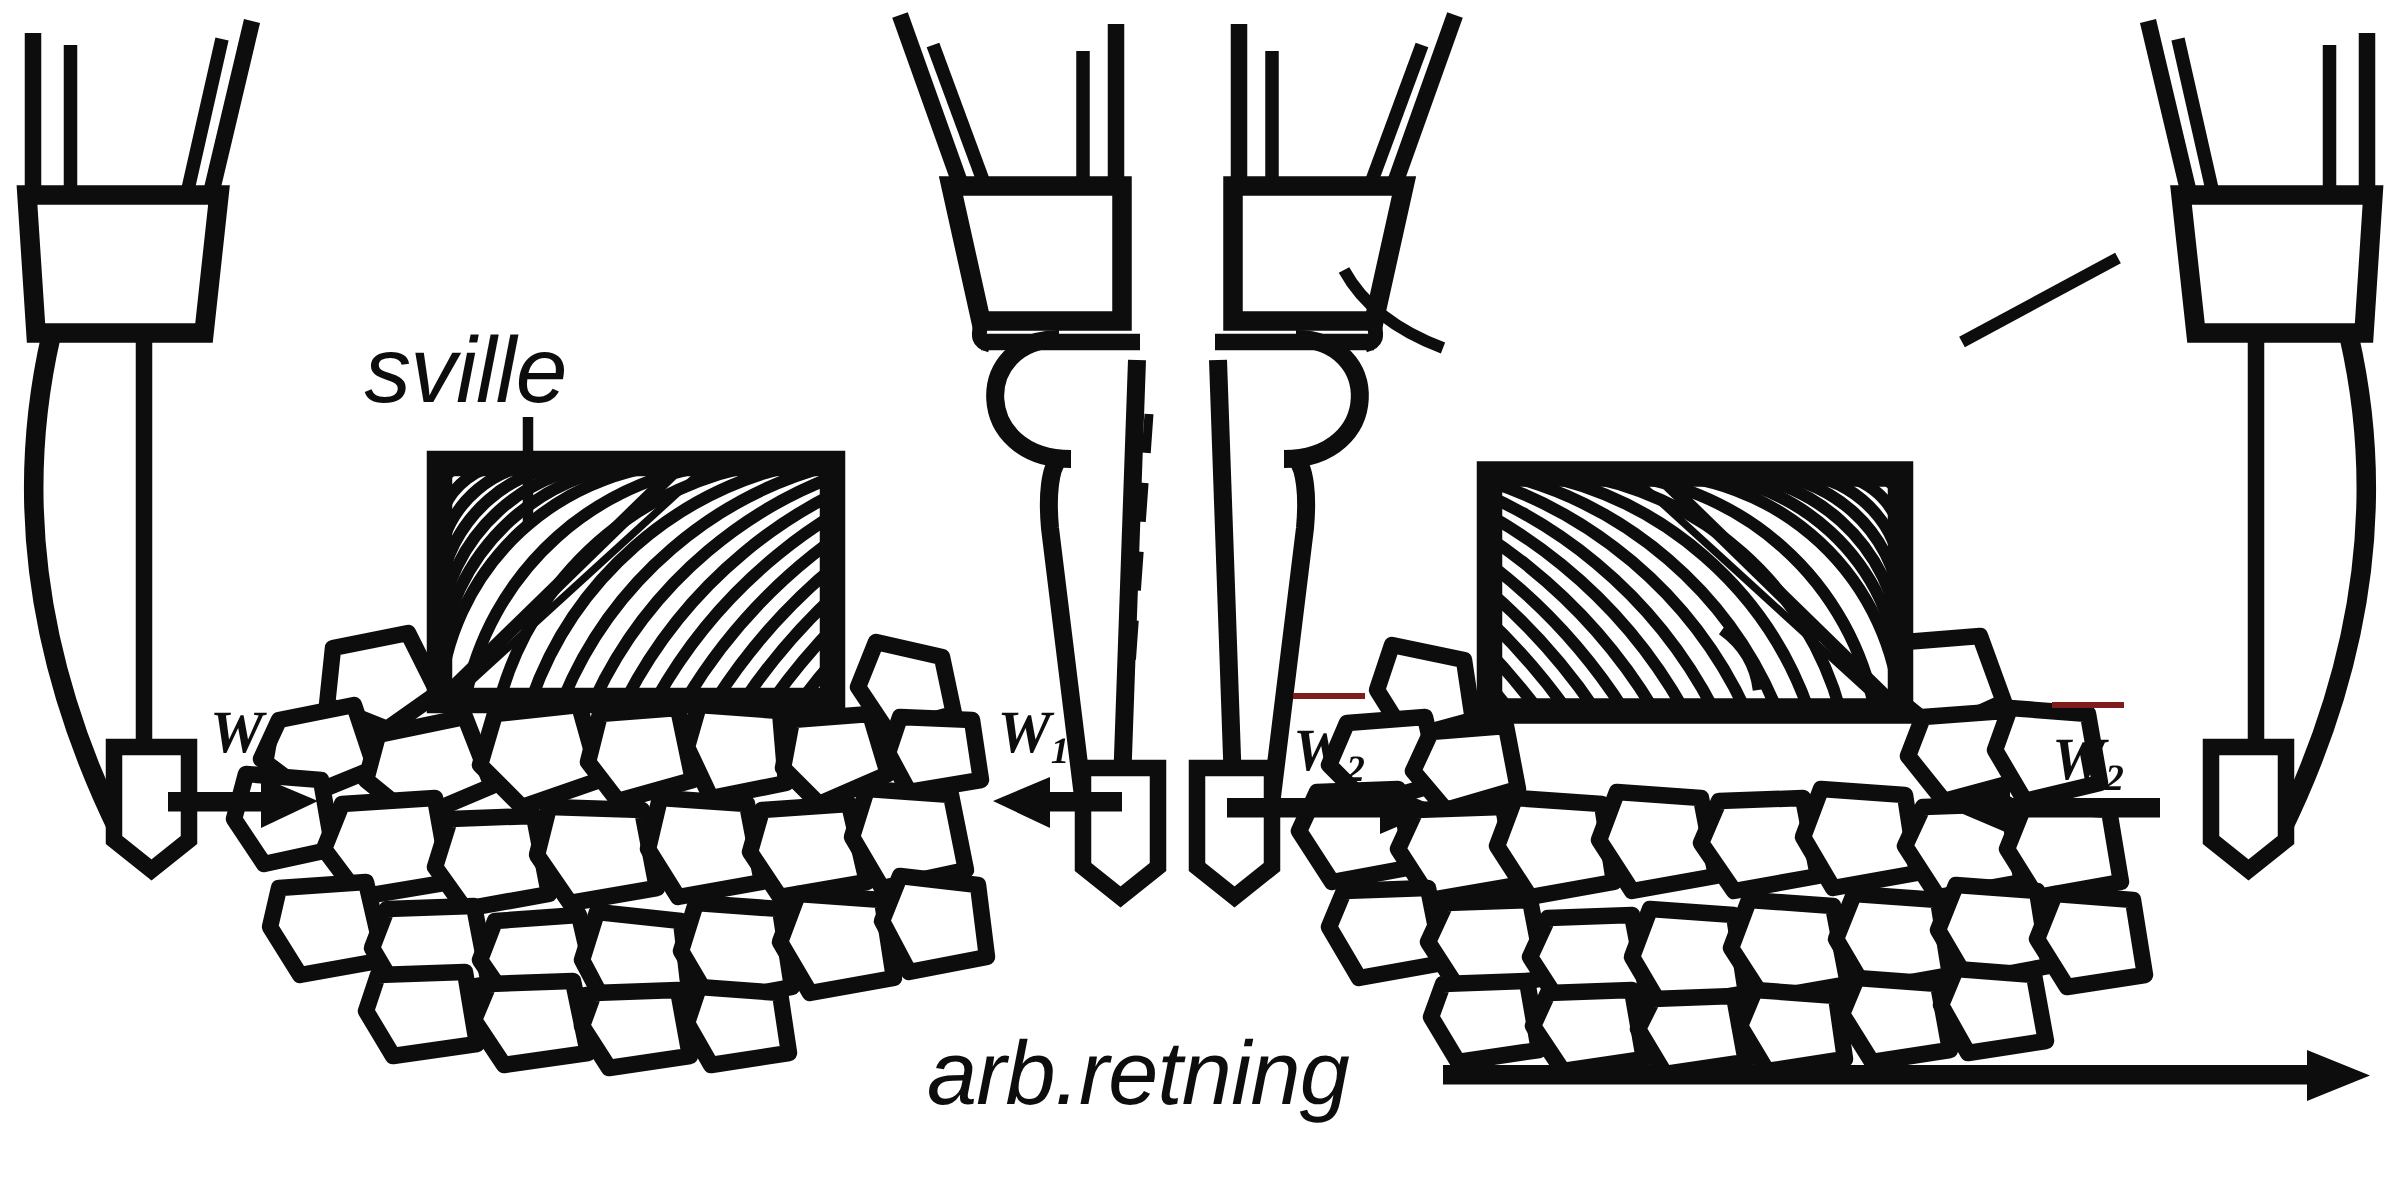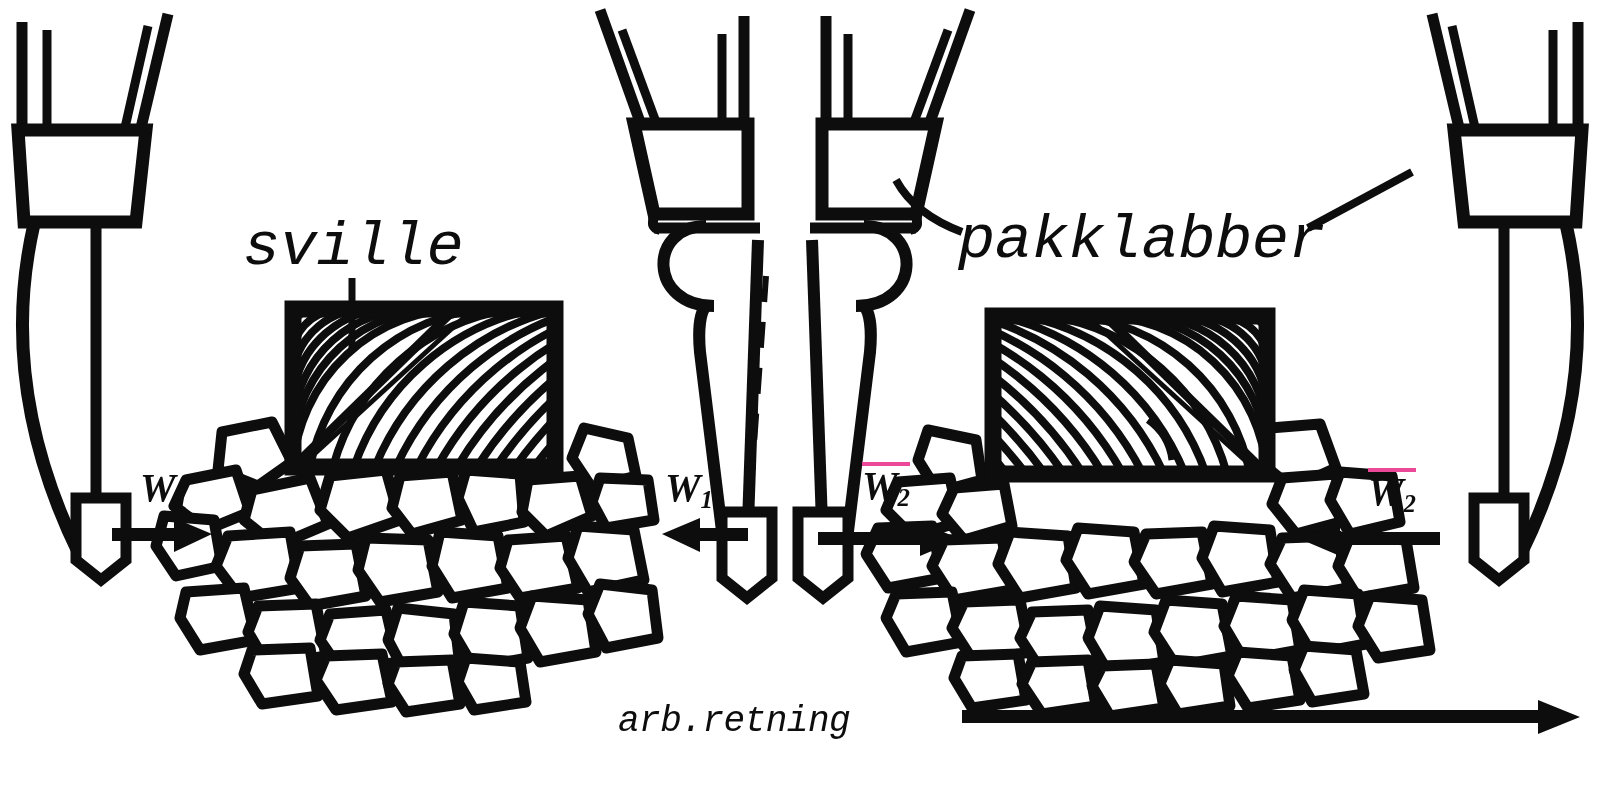--- a/index.html
+++ b/index.html
@@ -1,28 +1,28 @@
 <!DOCTYPE html>
 <html><head>
 <meta charset="utf-8">
 <title>Tamping diagram</title>
 <style>
   html,body{margin:0;padding:0;background:#fff;}
   body{font-family:"Liberation Sans",sans-serif;}
   #stage{position:relative;width:1600px;height:792px;background:#ffffff;overflow:hidden;}
   #stage svg{position:absolute;left:0;top:0;}
   .lbl{position:absolute;font-style:italic;font-weight:400;color:#0d0d0d;white-space:nowrap;
-       font-family:Liberation Mono, monospace;letter-spacing:-0.5px;}
+       font-family:Liberation Sans, sans-serif;letter-spacing:-0.5px;}
   .lbl-sville{left:243px;top:212px;font-size:62px;}
   .lbl-pakk{left:958px;top:205px;font-size:62px;}
-  .lbl-arb{left:618px;top:681px;font-size:36px;margin-top:20px;}
+  .lbl-arb{left:618px;top:681px;font-size:60px;}
   .wlbl{position:absolute;font-style:italic;font-weight:700;color:#0d0d0d;
         font-family:Liberation Serif, serif;font-size:40px;line-height:1;}
   .wlbl sub{font-size:0.62em;font-style:italic;font-weight:700;vertical-align:-0.30em;}
-  .wlbl.ovl{border-top:4px solid #ec4899;padding-top:0;}
+  .wlbl.ovl{border-top:4px solid #7f1d1d;padding-top:14px;}
   .w1a{left:140px;top:468px;}
   .w1b{left:665px;top:468px;}
   .w2a{left:862px;top:462px;}
   .w2b{left:1368px;top:468px;}
 </style>
 </head>
 <body>
 
 <div id="stage">
 
@@ -258,21 +258,20 @@
 
     <g fill="#0d0d0d">
       <rect x="962" y="710" width="588" height="13"></rect>
       <path d="M1538 700 L 1580 717 L 1538 734 Z"></path>
     </g>
 
   </svg>
 
   <div class="lbl lbl-sville">sville</div>
 
-  <div class="lbl lbl-pakk">pakklabber</div>
 
   <div class="lbl lbl-arb">arb.retning</div>
 
   <div class="wlbl w1a">
     <span>W</span><sub>1</sub>
   </div>
 
   <div class="wlbl w1b">
     <span>W</span><sub>1</sub>
   </div>

